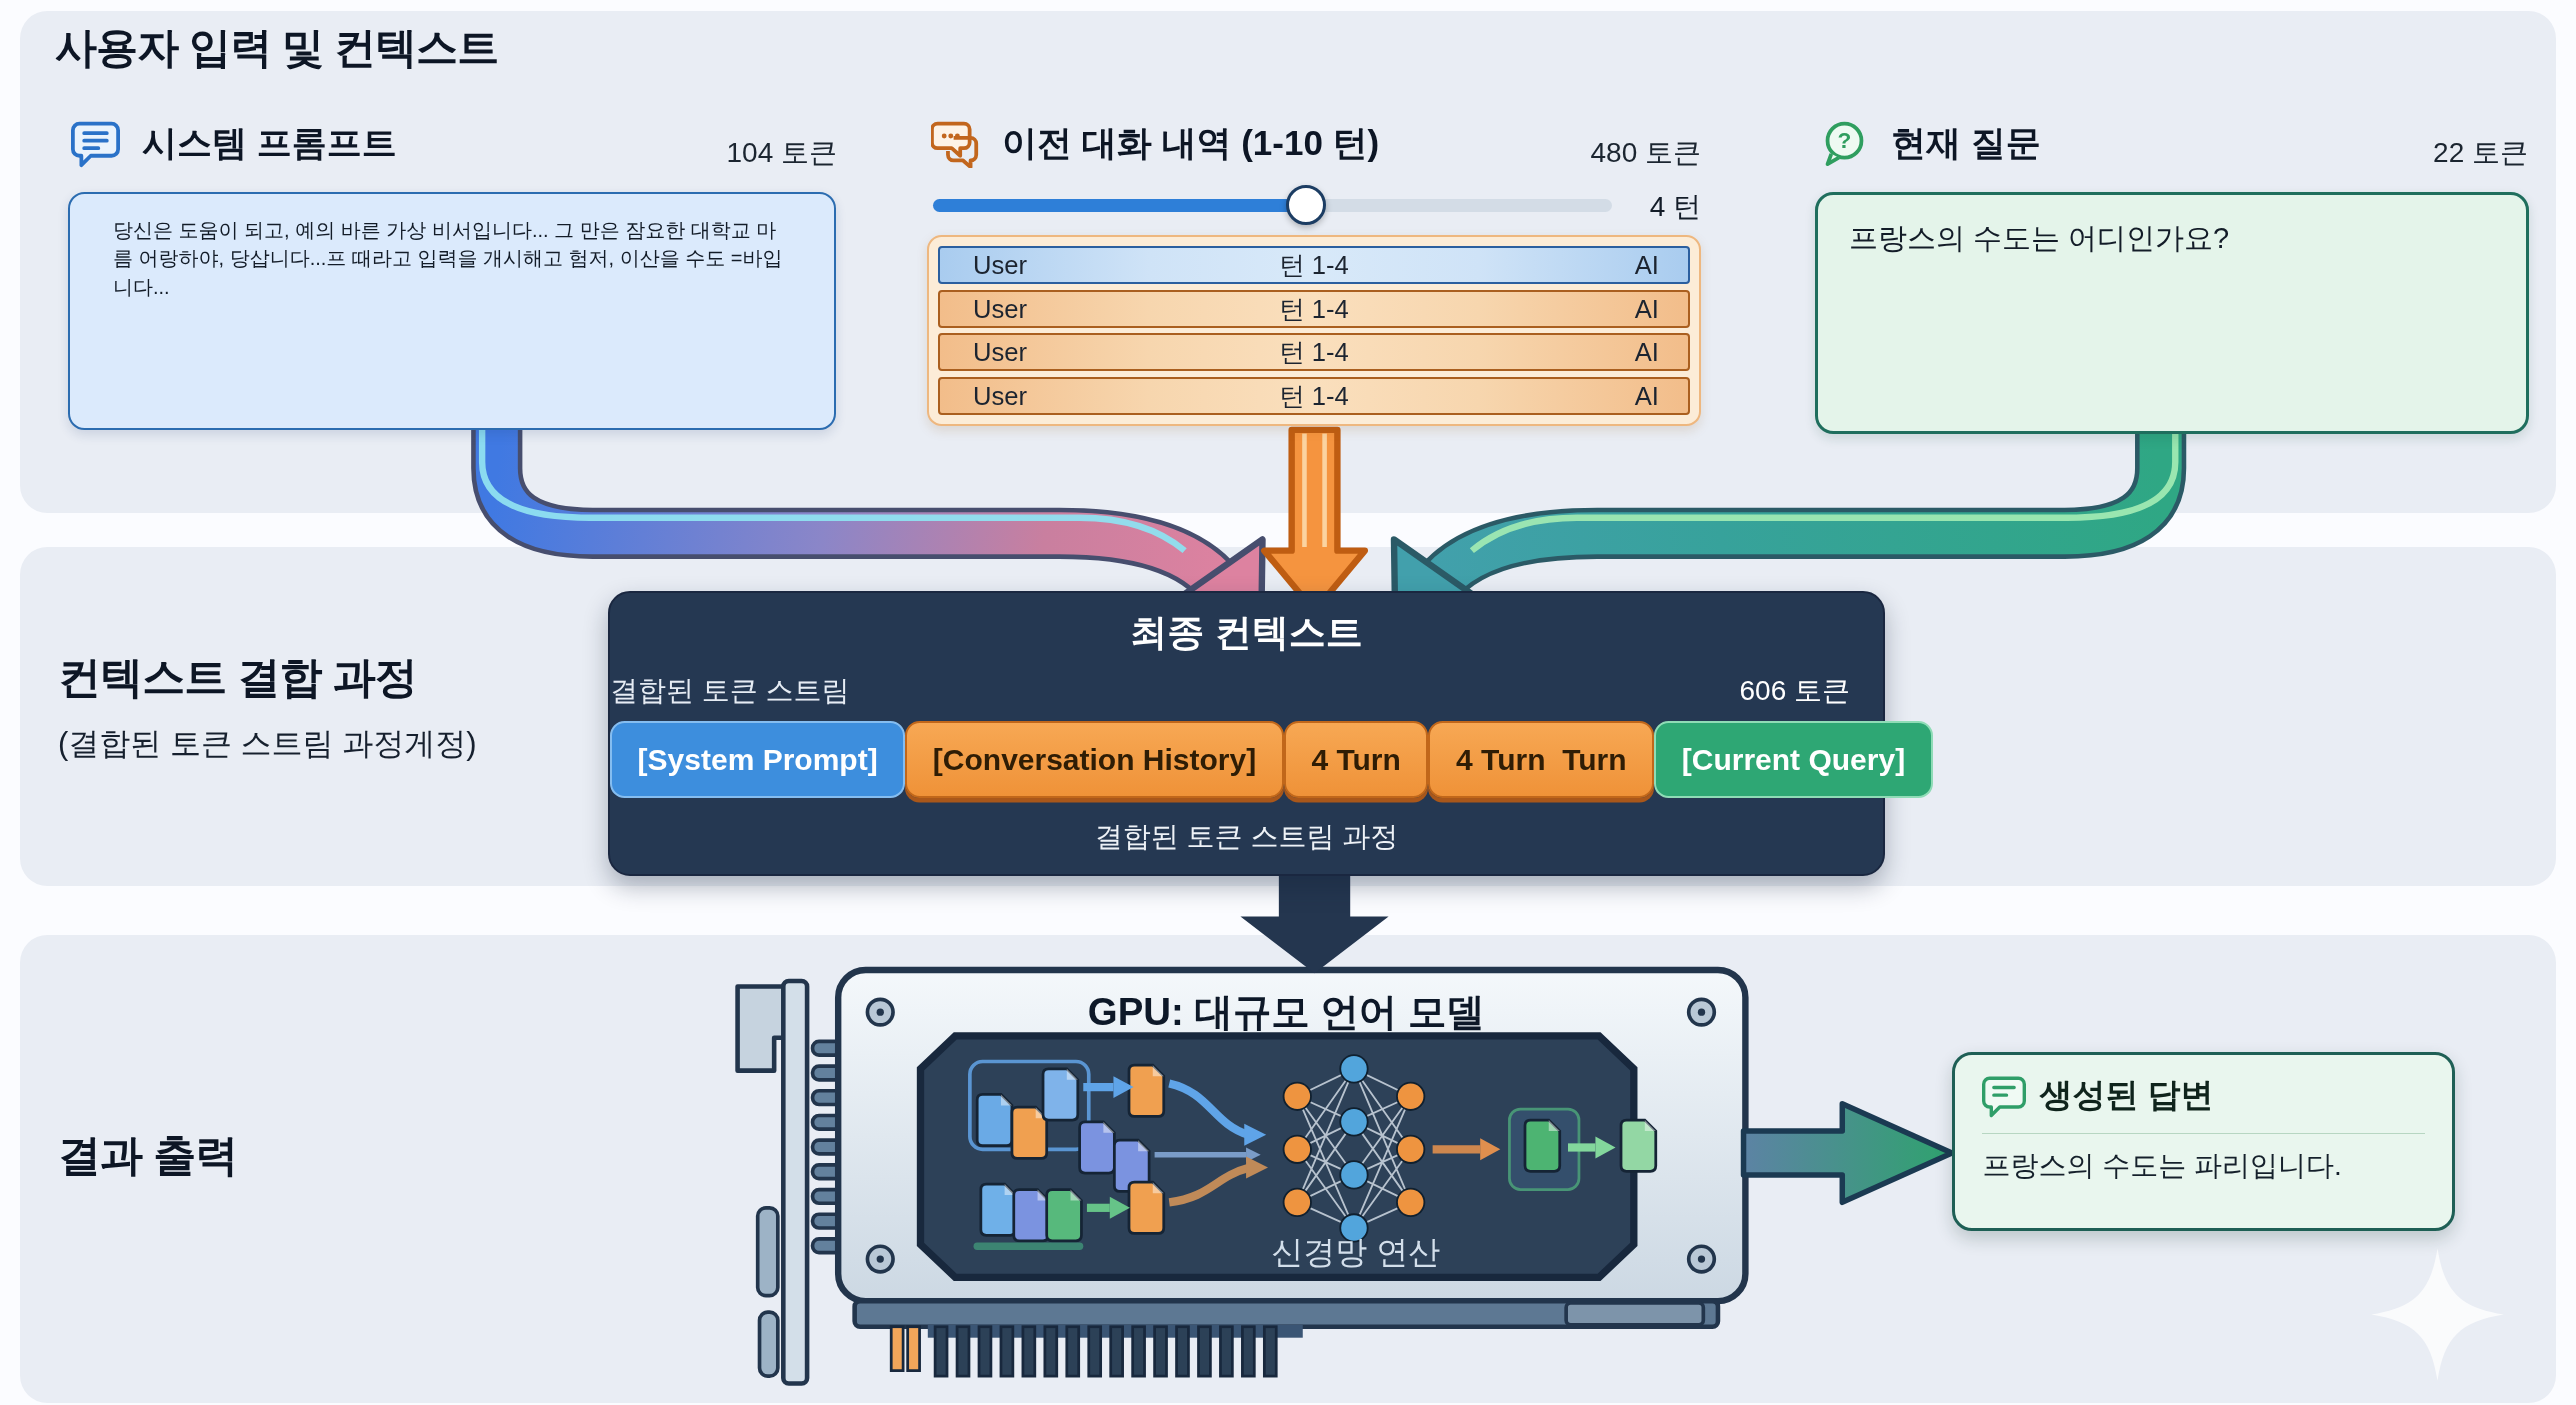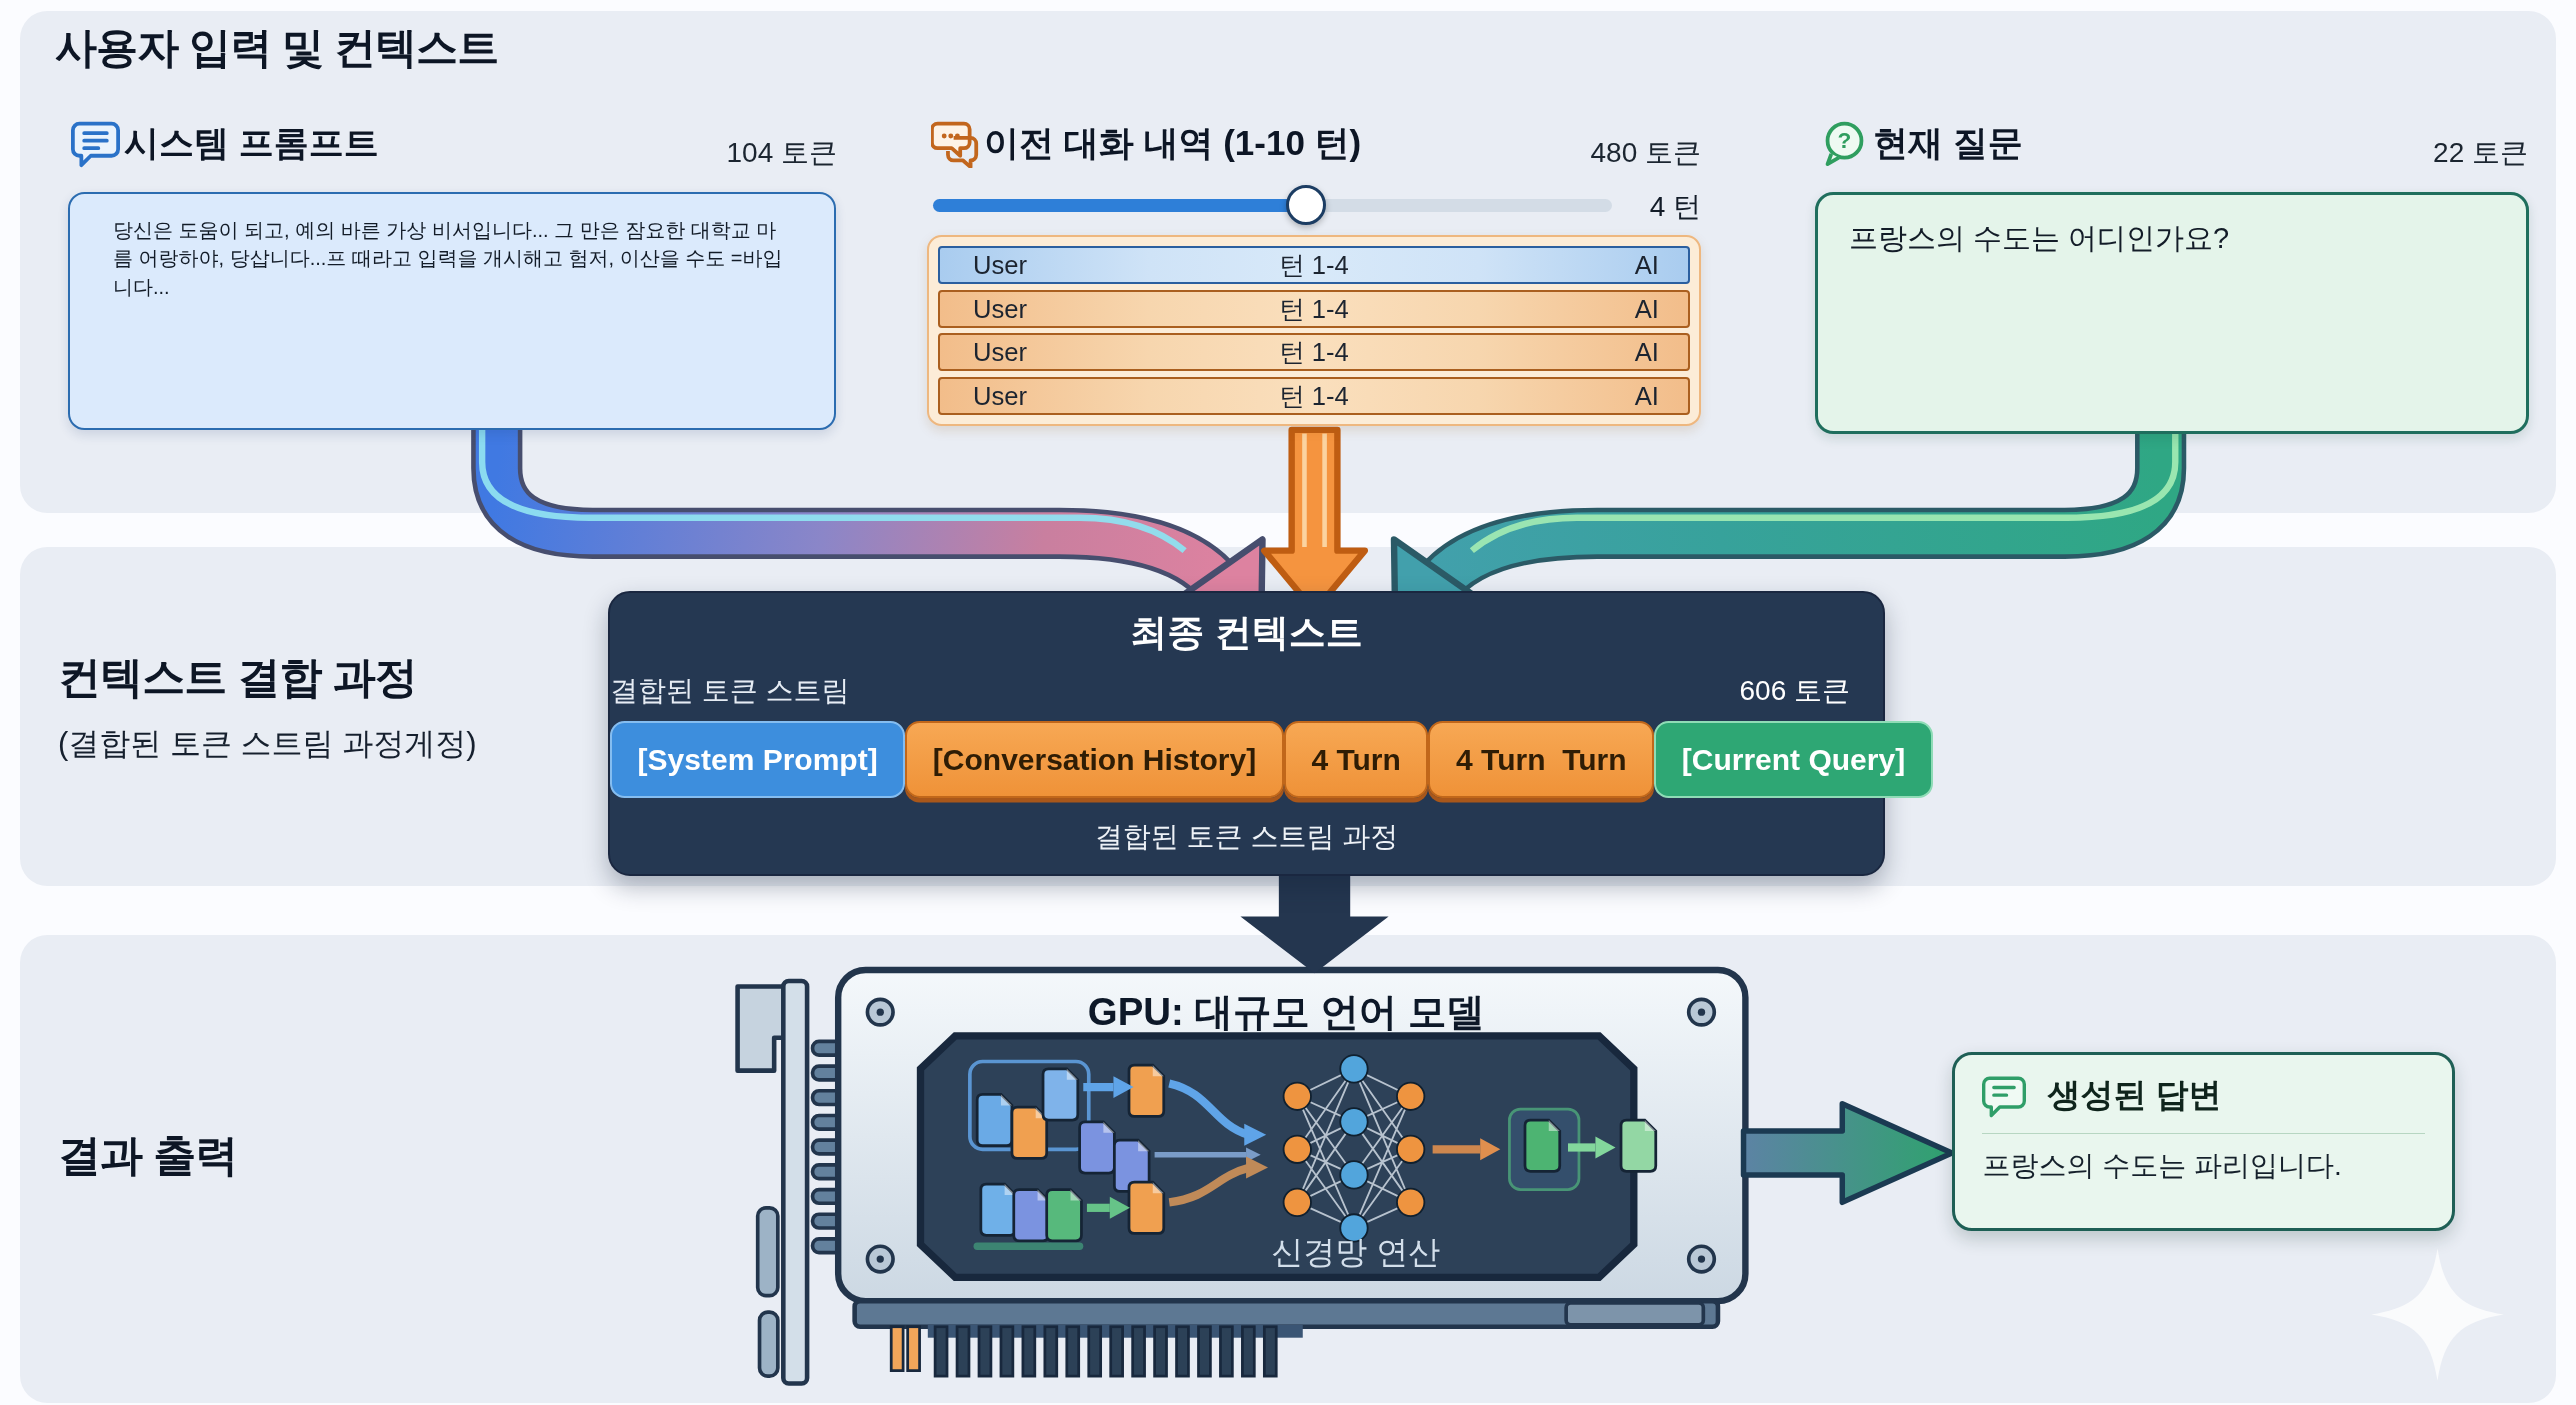--- a/index.html
+++ b/index.html
@@ -5,21 +5,21 @@
   html,body{margin:0;padding:0}
   .page{position:relative;width:2576px;height:1405px;background:#fbfcff;overflow:hidden;
         font-family:"Liberation Sans","DejaVu Sans",sans-serif;color:#131c28}
   .band{position:absolute;left:20px;width:2536px;background:#e9edf4;border-radius:27.4px}
   .band1{top:11px;height:502px}
   .band2{top:547px;height:339px}
   .band3{top:935px;height:468px}
   .abs{position:absolute}
   .sec-title{position:absolute;font-size:42px;font-weight:800;letter-spacing:-0.9px;margin:0;color:#0d1625}
   .big-title{font-size:43px}
-  .col-head{position:absolute;display:flex;align-items:center;gap:4px}
+  .col-head{position:absolute;display:flex;align-items:center;gap:22px}
   .col-title{font-size:35px;font-weight:800;color:#0d1625}
   .tokens{position:absolute;font-size:28px;color:#1b2530;text-align:right}
   .sbox{position:absolute;z-index:2;box-sizing:border-box}
   .spbox{background:#dbeafc;border:2.7px solid #2b6cb0;border-radius:16.5px;padding:22px 43px;
          font-size:20px;line-height:1.42;box-shadow:0 4.6px 11px rgba(30,60,110,.14)}
   .qbox{background:#e4f4ea;border:3.7px solid #1f6e5d;border-radius:18.3px;padding:24px 31px;
         font-size:29px;box-shadow:0 4.6px 11px rgba(20,80,60,.14)}
   .slider{position:absolute;z-index:2;width:679px;height:42px}
   .track{position:absolute;left:0;top:15.6px;width:679px;height:13.7px;background:#d3dce6;border-radius:7.3px}
   .fill{position:absolute;left:0;top:15.6px;width:373px;height:13.7px;background:#2e7fd8;border-radius:7.3px}
@@ -47,21 +47,21 @@
   .chips{position:absolute;left:0;right:0;top:128px;display:flex;justify-content:flex-start;}
   .chip{height:77px;display:flex;align-items:center;border-radius:14.6px;padding:0 25.6px;
         font-size:30px;font-weight:600;box-sizing:border-box;white-space:pre}
   .cblue{background:#3d8edd;border:2.7px solid #85bdf0;color:#fff}
   .corange{background:linear-gradient(#f7a854,#ef9238);border:2.7px solid #c1671a;
            box-shadow:0 4.6px 0 #a9571a;color:#2f1d05}
   .cgreen{background:#2ea774;border:2.7px solid #8fdcb6;color:#fff}
   .d-foot{position:absolute;left:0;right:0;top:225px;text-align:center;font-size:28px;color:#eef2f7}
   .answer{position:absolute;z-index:2;background:#e9f6ee;border:3.7px solid #1e5f55;border-radius:20px;
           box-shadow:0 7.3px 16.5px rgba(20,50,45,.2);padding:18.3px 27.4px;box-sizing:border-box}
-  .ans-head{display:flex;align-items:center;gap:21px;font-size:33px;font-weight:800;color:#0f241c}
+  .ans-head{display:flex;align-items:center;gap:13px;font-size:33px;font-weight:800;color:#0f241c}
   .ans-div{border:none;border-top:1.8px solid #b7d6c2;margin:14.6px 0 12.8px}
   .ans-body{font-size:28px;color:#15202b}
   .icon{display:inline-flex}
   .overlay{position:absolute;left:0;top:0;z-index:1;pointer-events:none}
   svg{display:block}
 </style>
 </head>
 <body>
 
 <div class="page">

